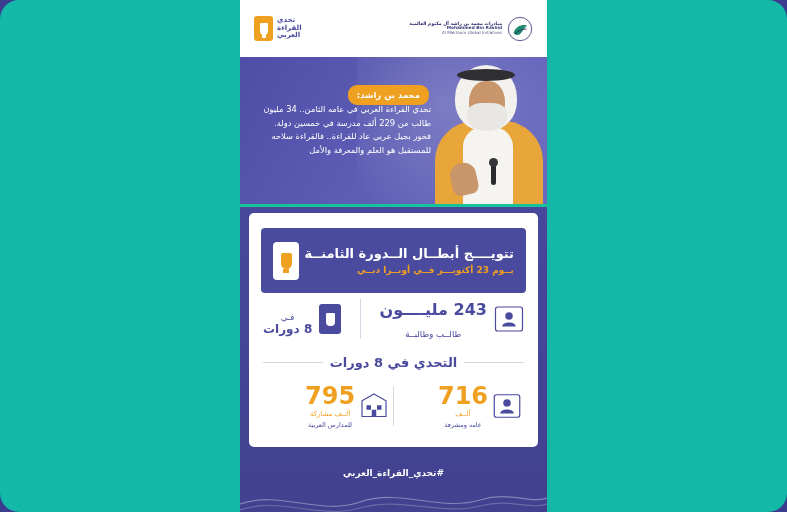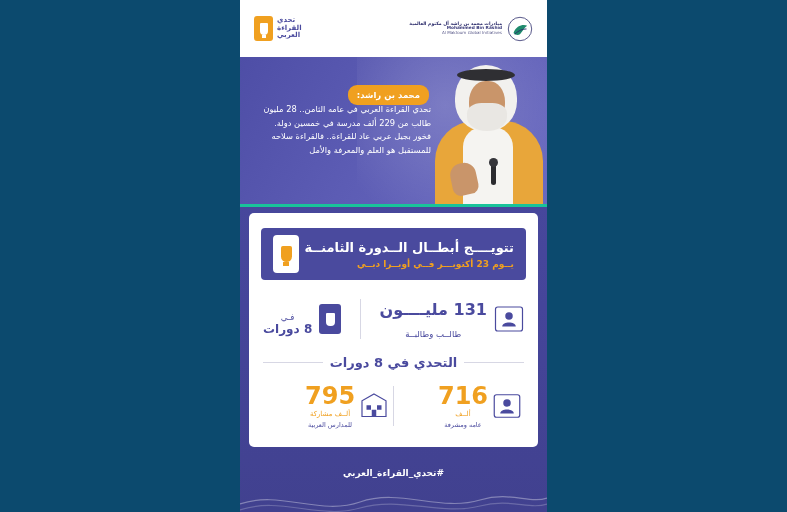--- a/index.html
+++ b/index.html
@@ -5,22 +5,23 @@
   html, body {
     margin: 0;
     padding: 0;
     background: #3b3b8f;
     font-family: "DejaVu Sans", "Liberation Sans", sans-serif;
   }
   .canvas {
     position: relative;
     width: 787px;
     height: 512px;
-    background: #0c4a6e;
+    background: #14b8a6;
     overflow: hidden;
+    border-radius: 19px;
   }
   
   .poster {
     position: absolute;
     left: 240px;
     top: 0px;
     width: 307px;
     height: 512px;
     background: #4a4a9e;
     background: linear-gradient(180deg, #4b4b9f 0%, #45459a 60%, #41418f 100%);
@@ -237,21 +238,21 @@
     background: #ffffff;
     border-radius: 5px;
   }
 
   
   .ribbon {
     position: absolute;
     left: 12px;
     top: 15px;
     width: 265px;
-    height: 52px;
+    height: 65px;
     background: #4a4a9e;
     border-radius: 4px;
     display: flex;
     align-items: center;
     justify-content: space-between;
     padding: 0 12px;
     box-sizing: border-box;
   }
   .ribbon .rt {
     text-align: right;
@@ -477,21 +478,21 @@
         <div class="kandura"></div>
         <div class="ghutra"></div>
         <div class="agal"></div>
         <div class="face"></div>
         <div class="beard"></div>
         <div class="hand"></div>
         <div class="mic"></div>
       </div>
 
       <div class="quote-name">محمد بن راشد:</div>
-      <div class="quote-body">تحدي القراءة العربي في عامه الثامن.. 28 مليون طالب من 229 ألف مدرسة في خمسين دولة. فخور بجيل عربي عاد للقراءة.. فالقراءة سلاحه للمستقبل هو العلم والمعرفة والأمل</div>
+      <div class="quote-body">تحدي القراءة العربي في عامه الثامن.. 34 مليون طالب من 229 ألف مدرسة في خمسين دولة. فخور بجيل عربي عاد للقراءة.. فالقراءة سلاحه للمستقبل هو العلم والمعرفة والأمل</div>
       <div class="hero-underline"></div>
     </div>
 
     <div class="body-card">
 
       <div class="ribbon">
         <div class="rt">
           <div class="l1">تتويــــج أبطــال الــدورة الثامنــة</div>
           <div class="l2">يــوم 23 أكتوبـــر فــي أوبــرا دبــي</div>
         </div>
@@ -502,21 +503,21 @@
 
       <div class="stat-row">
         <div class="stat-block">
           <svg class="icon-person" viewBox="0 0 40 40">
             <rect x="2" y="4" width="36" height="32" rx="3" fill="none" stroke="#4a4a9e" stroke-width="1.6"></rect>
             <circle cx="20" cy="16" r="5" fill="#4a4a9e"></circle>
             <path d="M11 30 C11 23, 29 23, 29 30 Z" fill="#4a4a9e"></path>
           </svg>
           <div class="text">
             <div class="big">
-              <span class="num">131</span>
+              <span class="num">243</span>
               <span>مليــــون</span>
             </div>
             <div class="sub">طالــب وطالبــة</div>
           </div>
         </div>
 
         <div class="divider-v"></div>
 
         <div class="stat-block alt">
           <div class="icon-sq">

